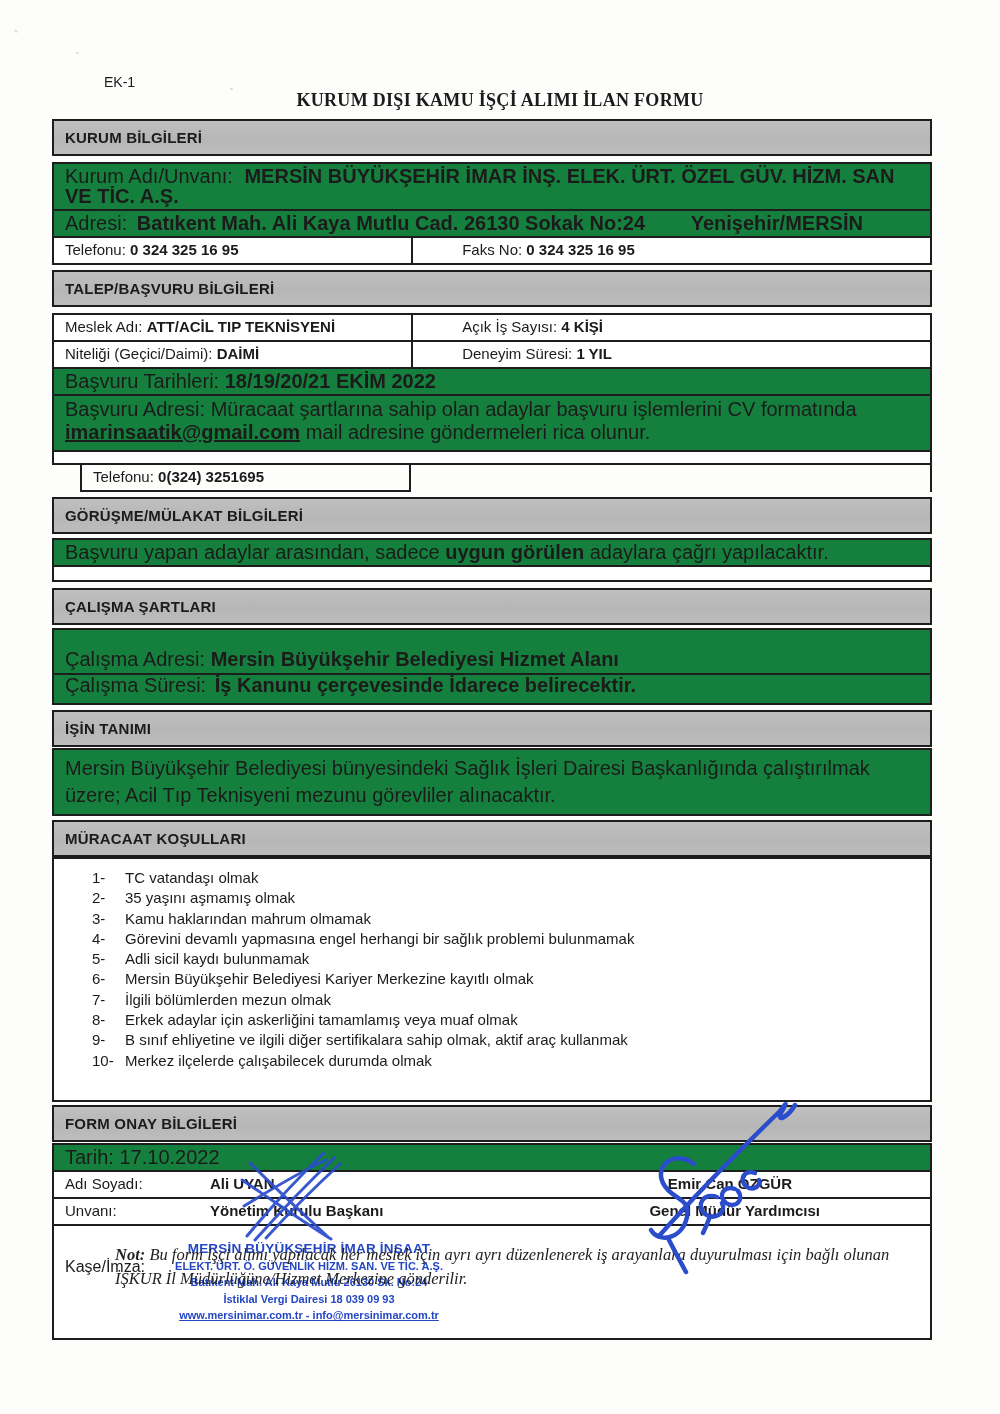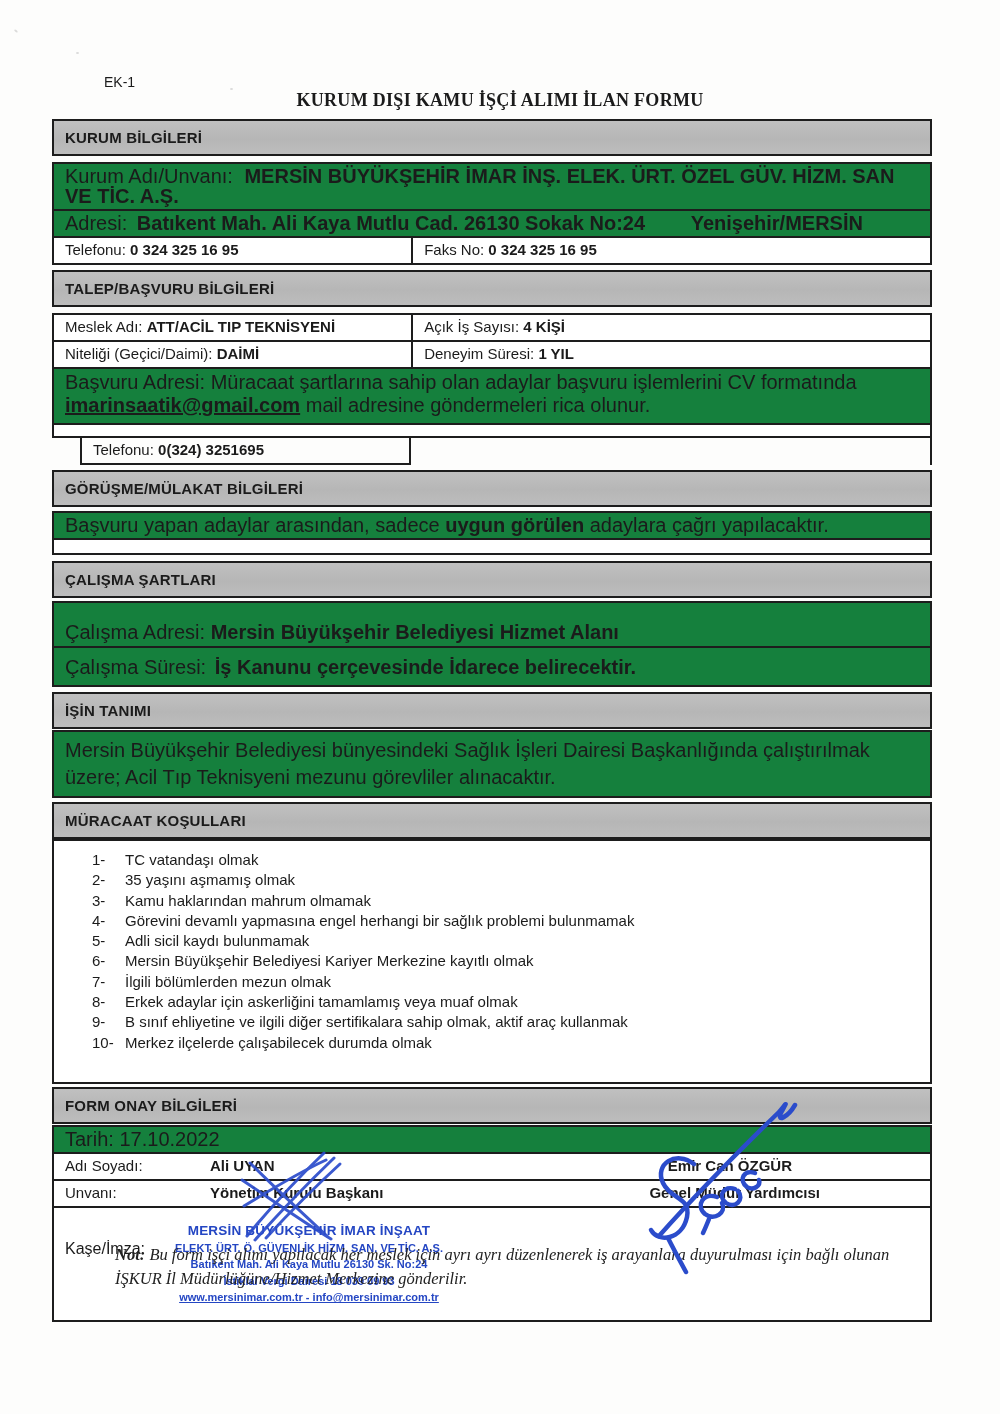--- a/index.html
+++ b/index.html
@@ -29,21 +29,21 @@
     height:37px;display:flex;align-items:center;
     padding-left:11px;font-weight:bold;font-size:15px;letter-spacing:.2px;
   }
   .row{
     box-sizing:border-box;
     border:2px solid #1d1d1d;margin-top:-2px;
     padding:2px 10px 3px 11px;font-size:20px;line-height:20px;
     background:#15803d;
   }
   .row b{font-weight:bold;}
-  .row2{display:flex;box-sizing:border-box;border:2px solid #1d1d1d;margin-top:-2px;padding:0;background:#fff;}
+  .row2{display:flex;box-sizing:border-box;border:2px solid #1d1d1d;margin-top:-2px;padding:0;background:#fff;gap:38px;}
   .row2 .cell{box-sizing:border-box;padding:2px 8px 3px 11px;font-size:15px;line-height:20px;}
   .row2 .cell.left{width:41%;border-right:2px solid #1d1d1d;}
   .row2 .cell.right{flex:1;}
   .row2.tel2{border:none;background:transparent;}
   .row2.tel2 .cell.left{width:37.6%;border:2px solid #1d1d1d;margin-left:28px;}
   .row2.tel2 .cell.right{flex:1;border-top:2px solid #1d1d1d;border-right:2px solid #1d1d1d;}
   .thin{box-sizing:border-box;border:2px solid #1d1d1d;margin-top:-2px;height:15px;background:#fff;}
   .gap4{height:4px;} .gap5{height:5px;} .gap6{height:6px;} .gap8{height:8px;} .gap3{height:3px;} .gap2{height:2px;}
   .tall{min-height:68px;}
   .email{font-weight:bold;text-decoration:underline;text-align:center;}
@@ -126,20 +126,24 @@
     <div class="row2">
       <div class="cell left">
         <span>Niteliği (Geçici/Daimi):</span>
         <b>DAİMİ</b>
       </div>
       <div class="cell right">
         <span>Deneyim Süresi:</span>
         <b>1 YIL</b>
       </div>
     </div>
+    <div class="row">
+      <span>Başvuru Tarihleri:</span>
+      <b>18/19/20/21 EKİM 2022</b>
+    </div>
     <div class="row" style="line-height:23px;padding-bottom:6px;">
       <span>Başvuru Adresi:</span>
       <span>Müracaat şartlarına sahip olan adaylar başvuru işlemlerini CV formatında</span>
       <span class="email">imarinsaatik@gmail.com</span>
       <span>mail adresine göndermeleri rica olunur.</span>
     </div>
     <div class="thin"></div>
     <div class="row2 tel2">
       <div class="cell left">
         <span>Telefonu:</span>
@@ -160,21 +164,21 @@
     <div class="thin" style="height:17px;"></div>
 
     <div class="gap6"></div>
 
     <div class="bar">ÇALIŞMA ŞARTLARI</div>
     <div class="gap5"></div>
     <div class="row" style="padding-top:19px;padding-bottom:4px;">
       <span>Çalışma Adresi:</span>
       <b>Mersin Büyükşehir Belediyesi Hizmet Alanı</b>
     </div>
-    <div class="row" style="padding-top:9px;padding-bottom:8px;">
+    <div class="row" style="padding-top:0;padding-bottom:8px;">
       <span>Çalışma Süresi:</span>
       <b style="margin-left:3px;">İş Kanunu çerçevesinde İdarece belirecektir.</b>
     </div>
 
     <div class="gap5"></div>
 
     <div class="bar">İŞİN TANIMI</div>
     <div class="gap3"></div>
     <div class="row tall" style="line-height:27px;padding-top:5px;">
       <span>Mersin Büyükşehir Belediyesi bünyesindeki Sağlık İşleri Dairesi Başkanlığında çalıştırılmak üzere;  Acil Tıp Teknisyeni mezunu görevliler alınacaktır.</span>

